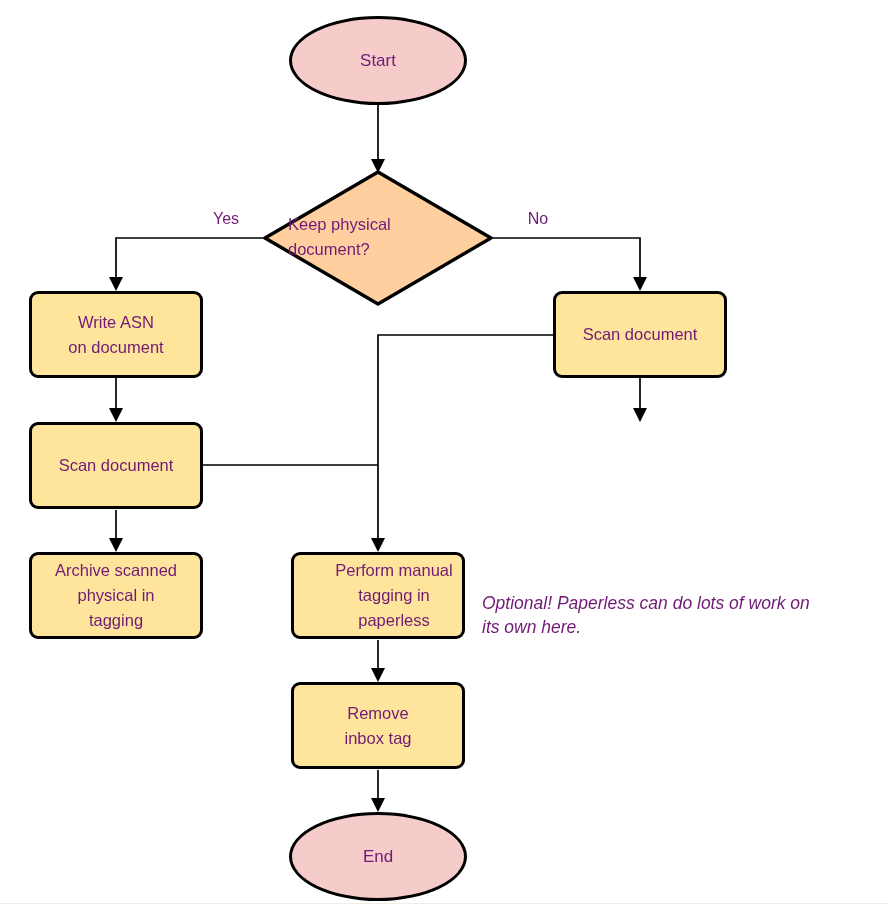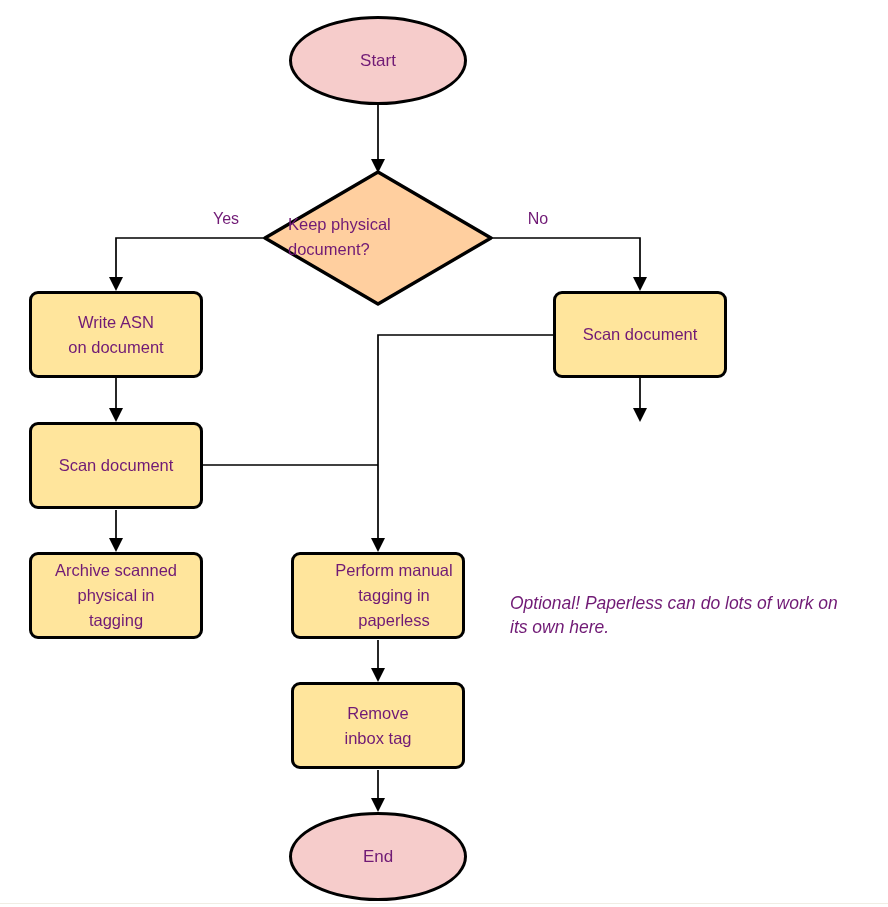--- a/index.html
+++ b/index.html
@@ -64,21 +64,21 @@
   .edge-label.no  { left: 512px; top: 210px; width: 52px; }
 
   .note {
     position: absolute;
     left: 482px; top: 591px; width: 404px;
     font-style: italic;
     font-size: 17.5px;
     line-height: 24px;
     text-align: left;
   }
-  .note span { display: block; white-space: nowrap; margin-left: 28px; }
+  .note span { display: block; white-space: nowrap; }
 
   .pos-write-asn   { left: 29px;  top: 291px; }
   .pos-scan-left   { left: 29px;  top: 422px; }
   .pos-archive     { left: 29px;  top: 552px; align-items: center; }
   .pos-scan-right  { left: 553px; top: 291px; }
   .pos-trash       { left: 553px; top: 422px; }
   .pos-tagging     { left: 291px; top: 552px; padding-left: 32px; }
   .pos-remove      { left: 291px; top: 682px; justify-content: center; }
   .pos-start       { left: 289px; top: 16px;  }
   .pos-end         { left: 289px; top: 812px; }

